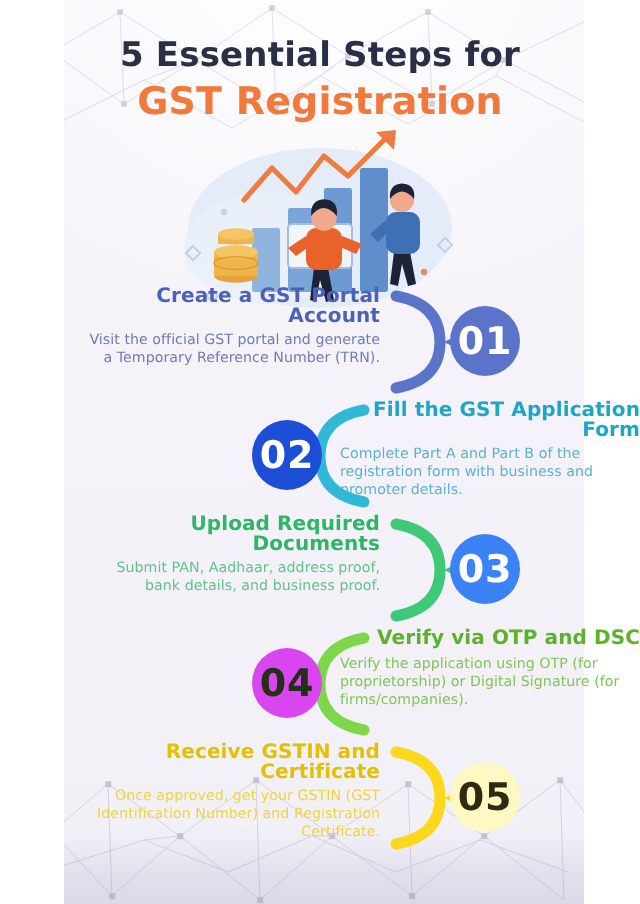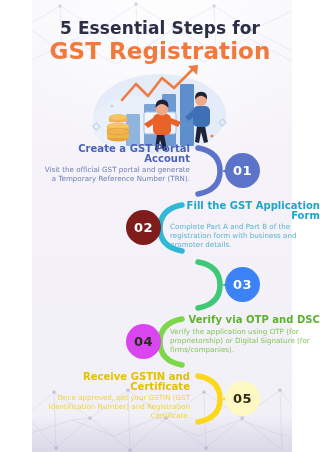--- a/index.html
+++ b/index.html
@@ -32,36 +32,36 @@
     background:linear-gradient(180deg,rgba(219,216,232,0) 0%,rgba(214,211,228,.55) 60%,rgba(209,206,225,.7) 100%);
   }
 
   
   .header{position:absolute;left:0;top:18px;width:100%;text-align:center;}
   .title-a{
     font-size:17px;font-weight:700;color:#2b2f45;letter-spacing:.1px;
     line-height:20px;
   }
   .title-b{
-    font-size:23px;font-weight:800;color:#f2793c;letter-spacing:.1px;
+    font-size:19px;font-weight:800;color:#f2793c;letter-spacing:.1px;
     line-height:24px;margin-top:1px;
   }
 
   
   .hero{position:absolute;left:50%;top:62px;transform:translateX(-50%);
         width:200px;height:92px;}
 
   
   .steps{position:absolute;left:0;top:142px;width:100%;height:300px;}
   .step{position:absolute;width:260px;left:30px;height:58px;}
   .step .arcwrap{position:absolute;top:0;width:46px;height:58px;}
   .step .badge{
     position:absolute;top:11px;width:35px;height:35px;border-radius:50%;
     display:flex;align-items:center;justify-content:center;
-    font-size:13px;font-weight:700;letter-spacing:.4px;
+    font-size:19px;font-weight:700;letter-spacing:.4px;
   }
   .step .txt{position:absolute;top:2px;width:150px;}
   .step h3{
     margin:0 0 2px 0;font-size:10px;font-weight:800;line-height:9.5px;
     letter-spacing:.05px;
     text-align:right;
   }
   .step p{
     margin:0;font-size:7.1px;line-height:9.2px;font-weight:500;
     letter-spacing:.02px;
@@ -71,21 +71,21 @@
   .step.left .arcwrap{left:162px;}
   .step.left .badge{left:195px;}
   
   .step.right .txt{left:140px;text-align:left;width:150px;}
   .step.right .arcwrap{left:112px;}
   .step.right .badge{left:96px;}
 
   .s1{top:0;}  .s2{top:57px;} .s3{top:114px;} .s4{top:171px;} .s5{top:228px;}
 
   .badge.b1{background:#5b74c9;color:#ffffff;}
-  .badge.b2{background:#7f1d1d;color:#ffffff;}
+  .badge.b2{background:#1d4ed8;color:#ffffff;}
   .badge.b3{background:#3b82f6;color:#ffffff;}
   .badge.b4{background:#d946ef;color:#233018;}
   .badge.b5{background:#fef9c3;color:#2f2a10;}
 
   .c1 h3{color:#4b62b8;} .c1 p{color:#6f7bb5;}
   .c2 h3{color:#1da6c6;} .c2 p{color:#59b3cc;}
   .c3 h3{color:#2fb567;} .c3 p{color:#5fc28c;}
   .c4 h3{color:#5cb22c;} .c4 p{color:#80c557;}
   .c5 h3{color:#e3c000;} .c5 p{color:#f0d43a;}
 </style>
@@ -223,20 +223,24 @@
         <p>Complete Part A and Part B of the registration form with business and promoter details.</p>
       </div>
       <svg class="arcwrap" viewBox="0 0 46 58">
         <path d="M40 6 q-22 4 -22 23 q0 19 22 23" fill="none" stroke="#2fb9d6" stroke-width="5.5" stroke-linecap="round"></path>
         <path d="M16 29 L6 24 L6 34 Z" fill="#2fb9d6"></path>
       </svg>
       <div class="badge b2">02</div>
     </div>
 
     <div class="step left s3 c3">
+      <div class="txt">
+        <h3>Upload Required Documents</h3>
+        <p>Submit PAN, Aadhaar, address proof, bank details, and business proof.</p>
+      </div>
       <svg class="arcwrap" viewBox="0 0 46 58">
         <path d="M6 6 q22 4 22 23 q0 19 -22 23" fill="none" stroke="#3fc877" stroke-width="5.5" stroke-linecap="round"></path>
         <path d="M30 29 L40 24 L40 34 Z" fill="#3fc877"></path>
       </svg>
       <div class="badge b3">03</div>
     </div>
 
     <div class="step right s4 c4">
       <div class="txt">
         <h3>Verify via OTP and DSC</h3>

